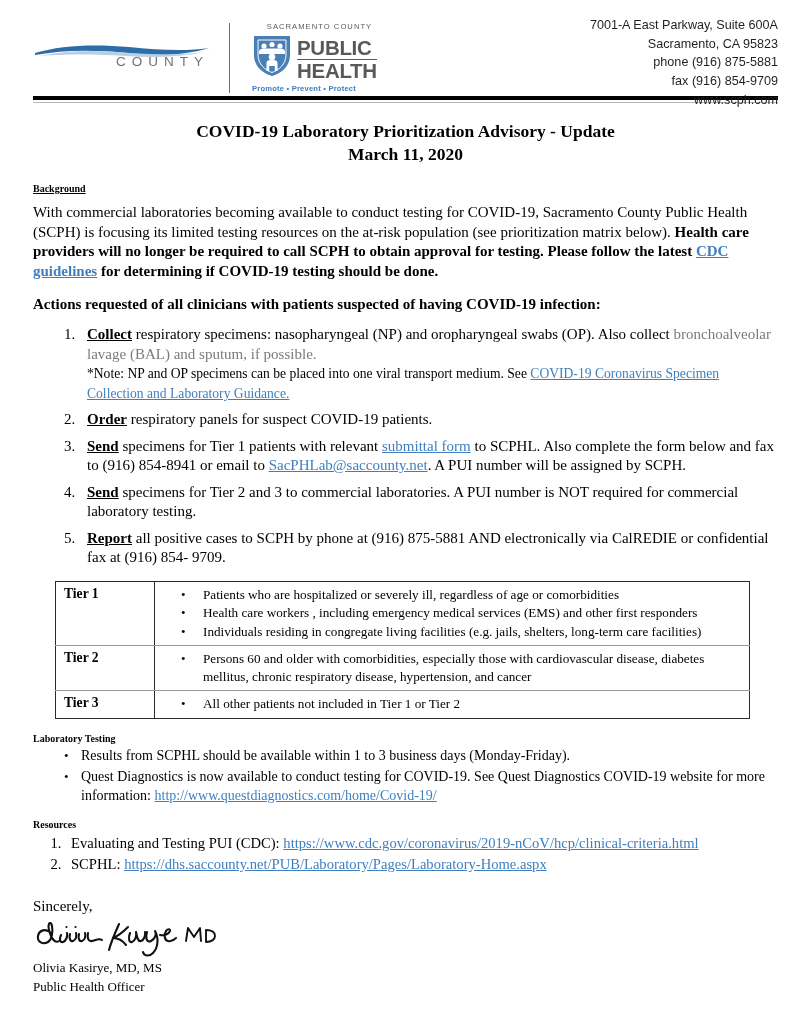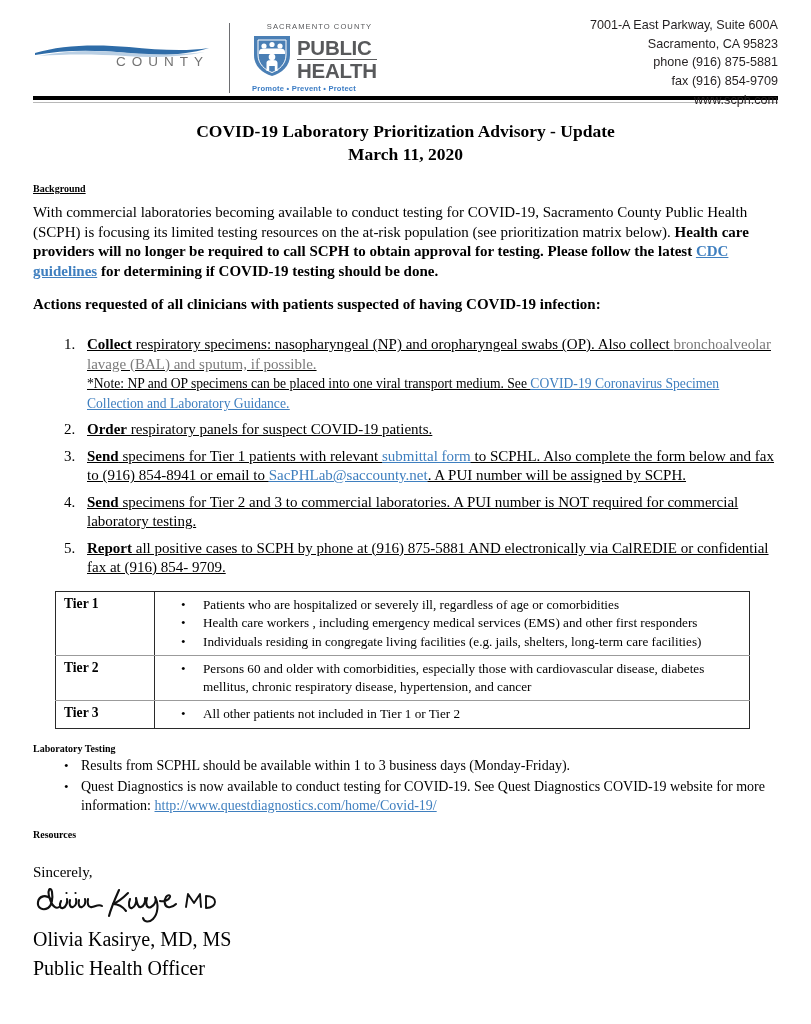--- a/index.html
+++ b/index.html
@@ -165,25 +165,24 @@
   .intro-bold {
     font-weight: bold;
   }
   .actions-head {
     font-weight: bold;
     font-size: 15px;
     margin-top: 15px;
   }
 
   ol.numlist {
-    margin: 22px 0 0 0;
+    margin: 12px 0 0 0;
     padding-left: 46px;
     font-size: 15px;
     line-height: 1.30;
-    text-decoration: underline;
   }
   ol.numlist > li {
     margin-bottom: 7px;
     padding-left: 8px;
   }
   ol.numlist > li::marker { font-size: 15px; }
 
   
   table.tier {
     width: 695px;
@@ -254,21 +253,21 @@
   .sincerely {
     font-size: 15px;
     margin-top: 24px;
   }
   .signature {
     height: 42px;
     margin: 2px 0 0 0;
     position: relative;
   }
   .sig-name {
-    font-size: 20px;
+    font-size: 13px;
     line-height: 1.42;
     margin-top: 0px;
   }
 </style>
 </head>
 <body>
 
 <div class="page">
 
   <div class="header">
@@ -390,20 +389,24 @@
   <div>
     <div class="section-head-plain">Laboratory Testing</div>
     <ul class="bullets">
       <li>Results from SCPHL should be available within 1 to 3 business days (Monday-Friday).</li>
       <li><span>Quest Diagnostics is now available to conduct testing for COVID-19. See Quest Diagnostics COVID-19 website for more information: </span><a href="#">http://www.questdiagnostics.com/home/Covid-19/</a></li>
     </ul>
   </div>
 
   <div>
     <div class="section-head-plain">Resources</div>
+    <ol class="reslist">
+      <li><span>Evaluating and Testing PUI (CDC): </span><a href="#">https://www.cdc.gov/coronavirus/2019-nCoV/hcp/clinical-criteria.html</a></li>
+      <li><span>SCPHL: </span><a href="#">https://dhs.saccounty.net/PUB/Laboratory/Pages/Laboratory-Home.aspx</a></li>
+    </ol>
   </div>
 
   <div>
     <div class="sincerely">Sincerely,</div>
     <div class="signature">
       <svg width="210" height="42" viewBox="0 0 210 42">
         <g fill="none" stroke="#111111" stroke-width="2.1" stroke-linecap="round" stroke-linejoin="round">
           <path d="M18,16 C13,11 6,13 5,19 C4,25 10,28 15,25 C19,22.5 20,15 19,9 C18.5,6 17,5 16,7 C15,9 16,14 18,19 C20,23.5 23,26 26,24"></path>
           <path d="M28,18 C26,22 27,26 30,25 C33,24 35,19 34,16"></path>
           <circle cx="33.5" cy="10" r="1.1" fill="#111111" stroke="none"></circle>

